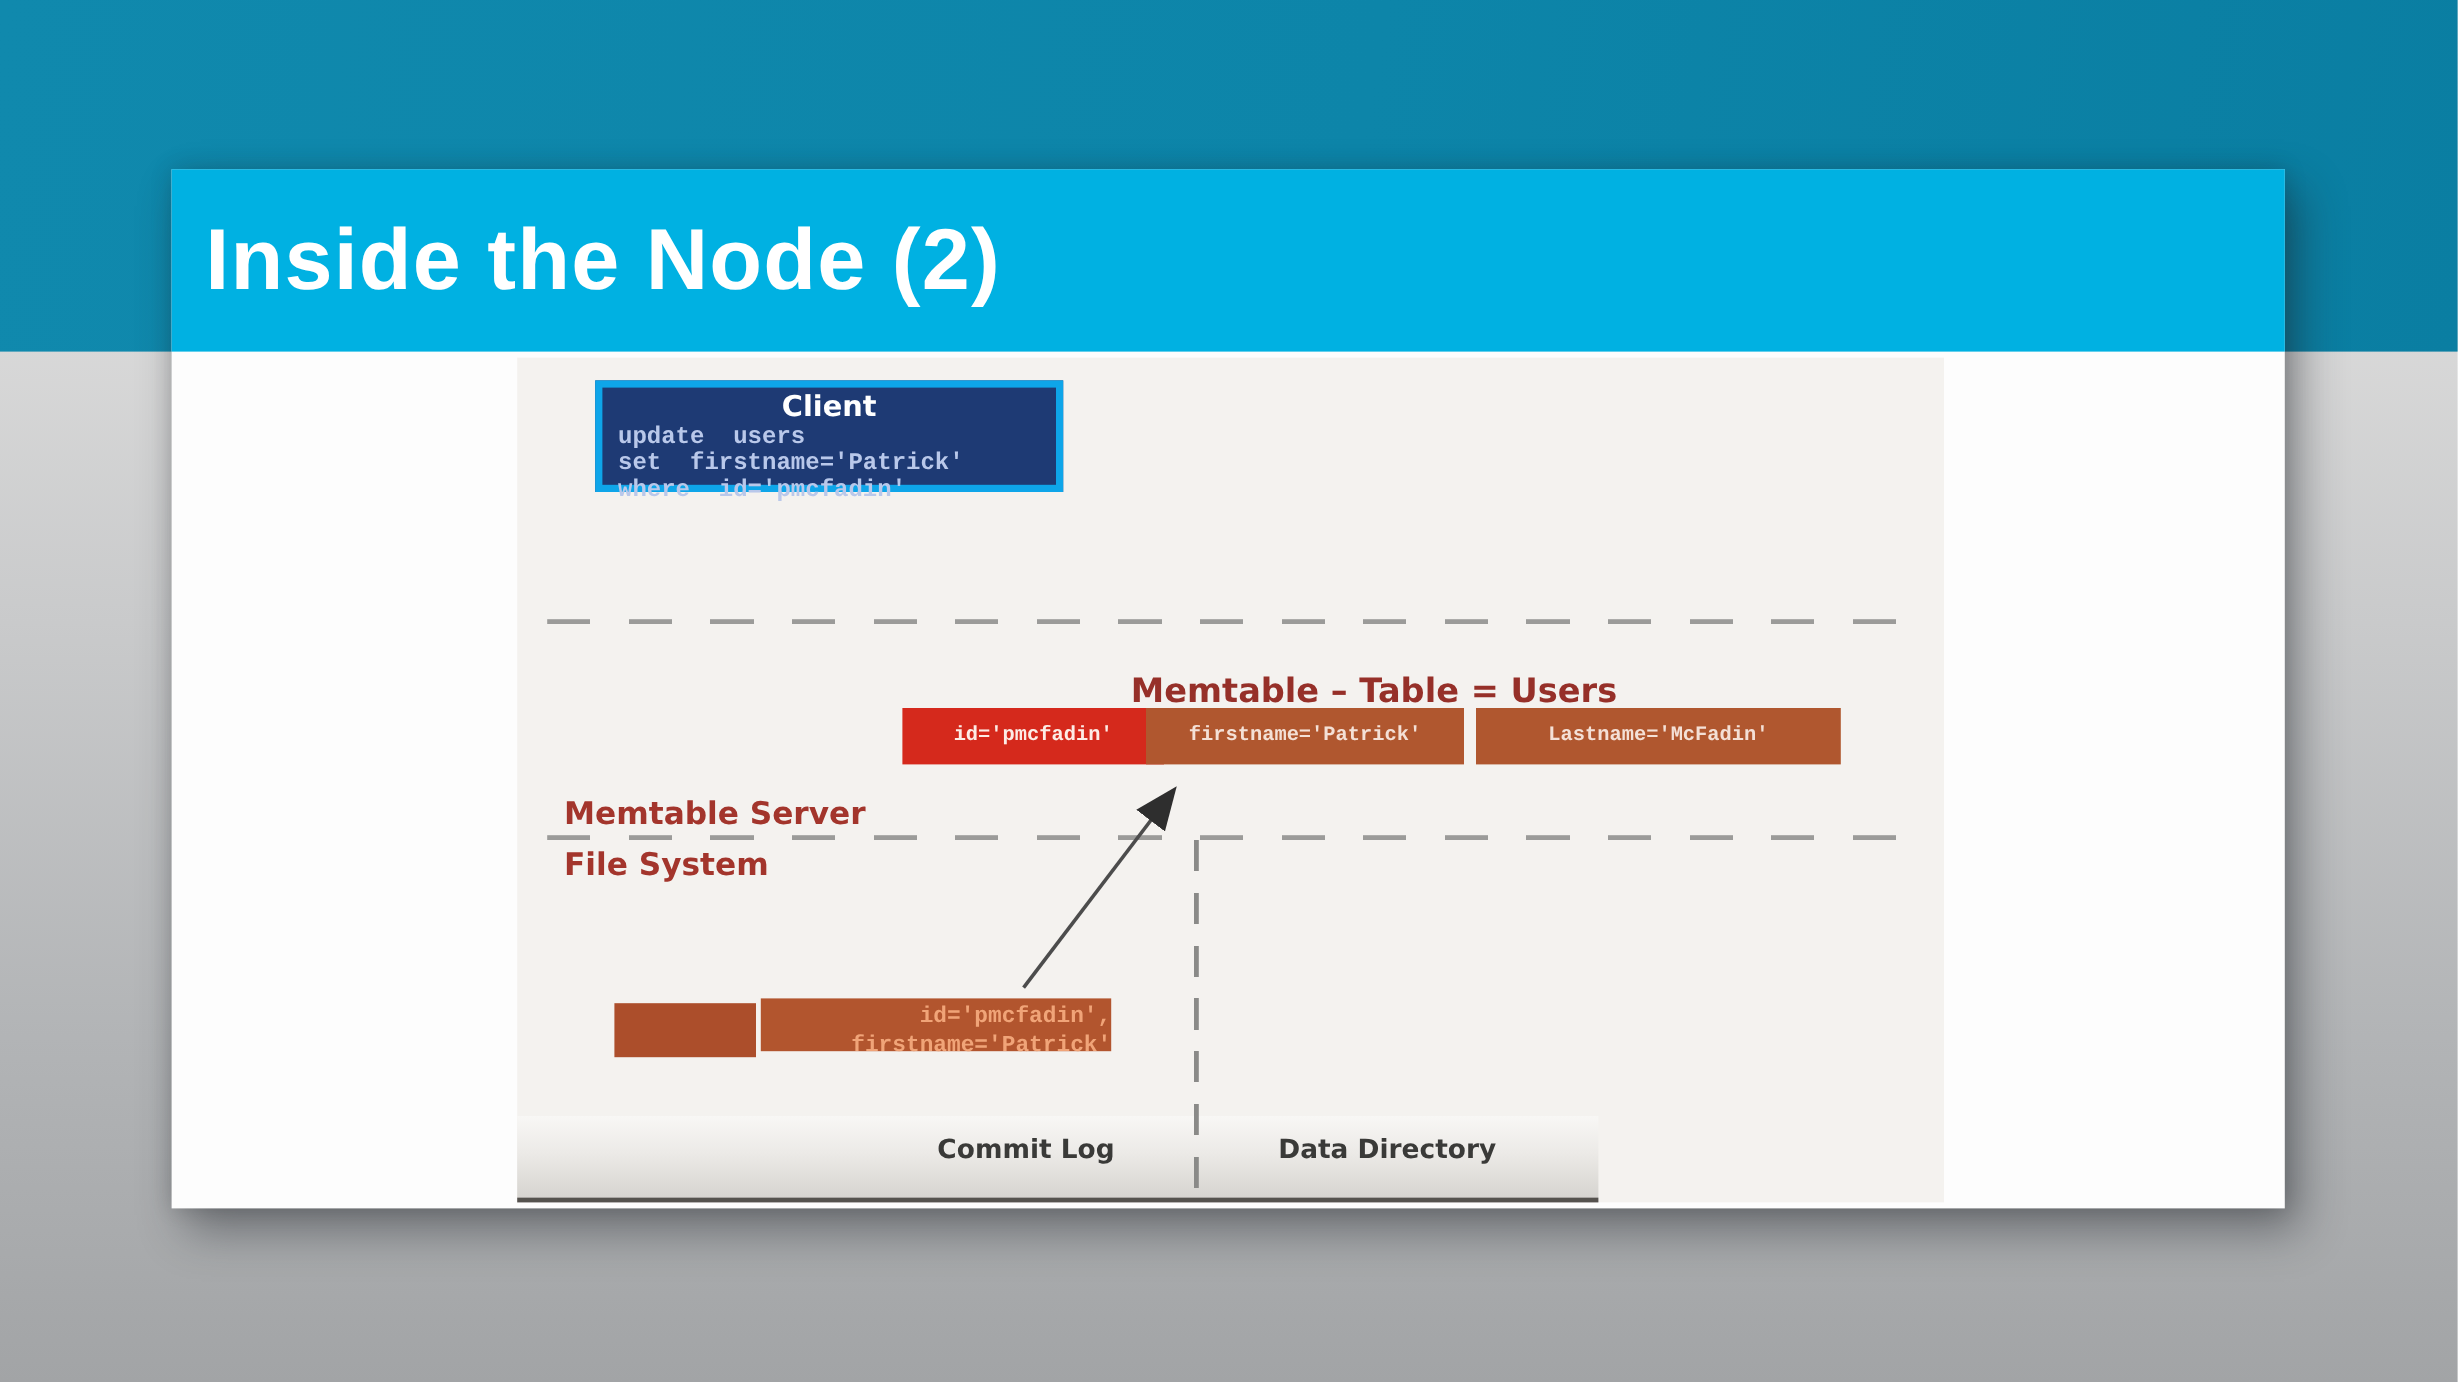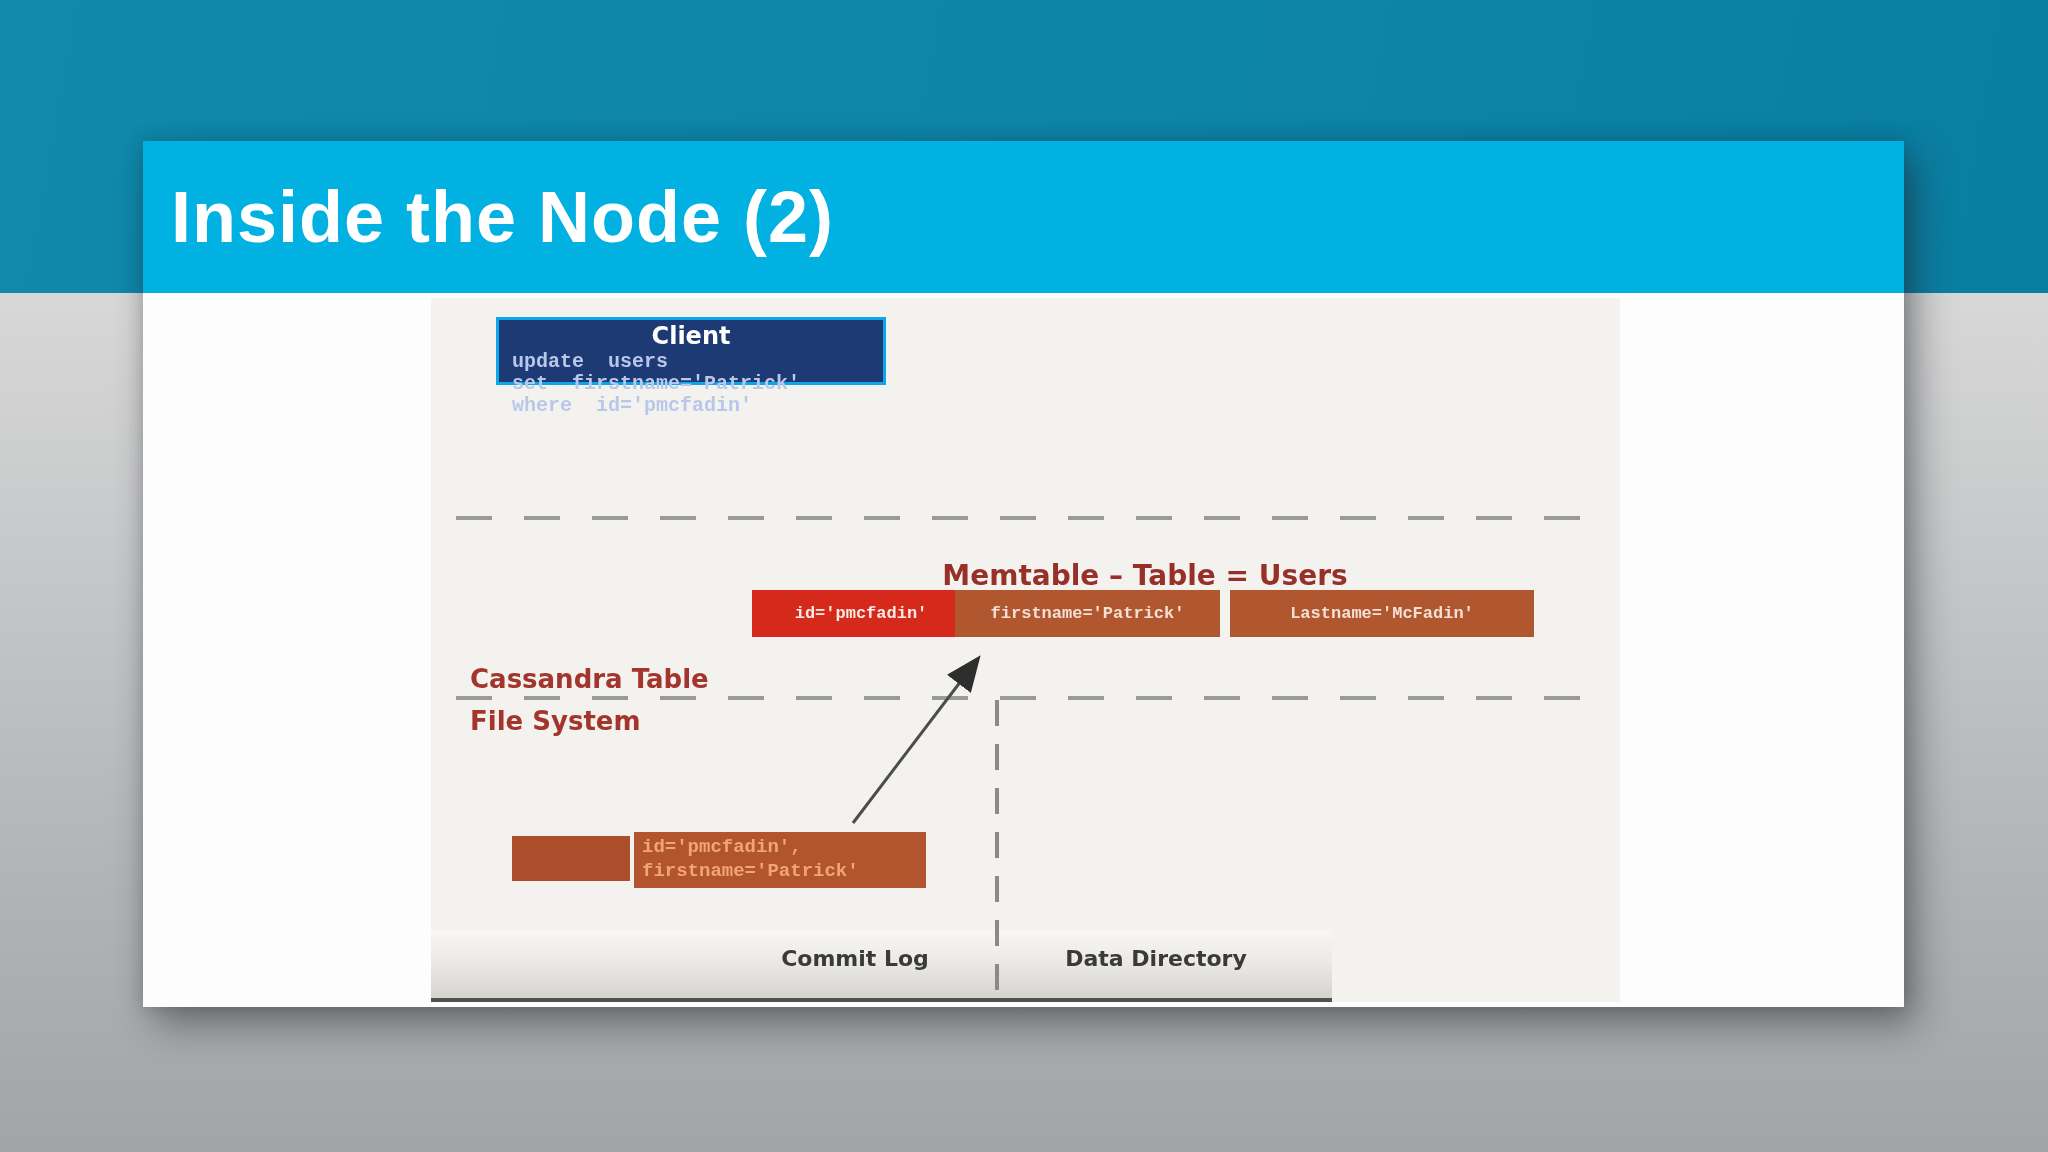--- a/index.html
+++ b/index.html
@@ -9,22 +9,22 @@
   .teal-band{position:absolute;left:0;top:0;width:2048px;height:293px;
     background:linear-gradient(100deg,#1089ad 0%,#0d85a9 55%,#0a7ea2 100%);}
   .slide{position:absolute;left:143px;top:141px;width:1761px;height:866px;background:#fdfdfd;
     box-shadow:12px 18px 36px rgba(30,36,42,.45), 0 0 18px rgba(0,0,0,.18);}
   .title-bar{position:absolute;left:0;top:0;width:100%;height:152px;background:#00b1e2;
     display:flex;align-items:center;}
   .slide-title{color:#ffffff;font-size:72px;font-weight:700;padding-left:28px;letter-spacing:1px;}
   .diagram{position:absolute;left:288px;top:157px;width:1189px;height:704px;background:#f4f2ef;}
 
   
-  .client-box{position:absolute;left:65px;top:19px;width:390px;height:68px;background:#1e3a74;
-    border:3px solid #0ea5e9;box-sizing:border-box;}
+  .client-box{position:absolute;left:65px;top:19px;width:390px;height:93px;background:#1e3a74;
+    border:6px solid #0ea5e9;box-sizing:border-box;}
   .client-title{color:#ffffff;font-size:24px;font-weight:bold;text-align:center;margin-top:2px;
     font-family:"DejaVu Sans",sans-serif;}
   .client-code{margin-top:1px;padding-left:13px;}
   .code-line{color:#b9c8ea;font-size:20px;line-height:22px;font-weight:bold;white-space:pre;
     font-family:"Liberation Mono",monospace;}
 
   
   .dash-h{position:absolute;height:4px;
     background:repeating-linear-gradient(90deg,#9b9b99 0 36px,transparent 36px 68px);}
   .dash-top{left:25px;top:218px;width:1140px;}
@@ -41,22 +41,22 @@
   .mem-cell.rust1{left:524px;width:265px;background:#b0572f;color:#f4e0d6;}
   .mem-cell.rust2{left:799px;width:304px;background:#b0572f;color:#f4e0d6;}
 
   .zone-label{position:absolute;left:39px;color:#a3352c;font-size:26px;font-weight:bold;
     font-family:"DejaVu Sans",sans-serif;}
   .server-label{top:366px;}
   .fs-label{top:408px;}
 
   
   .cl-solid{position:absolute;left:81px;top:538px;width:118px;height:45px;background:#ac4e2b;}
-  .cl-entry{position:absolute;left:203px;top:534px;width:292px;height:56px;background:#b2552e;
-    padding:3px 0 0 8px;box-sizing:border-box;}
+  .cl-entry{position:absolute;left:203px;top:534px;width:292px;height:44px;background:#b2552e;
+    padding:3px 0 0 8px;box-sizing:border-box;text-align:right;}
   .cl-line{color:#f0a478;font-size:19px;line-height:24px;font-weight:bold;white-space:pre;
     font-family:"Liberation Mono",monospace;}
 
   
   .footer-band{position:absolute;left:0;top:632px;width:901px;height:68px;
     background:linear-gradient(180deg,#f8f7f5 0%,#eceae7 45%,#d6d4d0 100%);
     border-bottom:4px solid #55524e;}
   .footer-label{position:absolute;top:16px;width:300px;text-align:center;color:#3a3a38;
     font-size:22px;font-weight:bold;font-family:"DejaVu Sans",sans-serif;}
   .commit-log-label{left:274px;}
@@ -87,21 +87,21 @@
       </div>
 
       <div class="dash-h dash-top"></div>
       <div class="dash-h dash-mid"></div>
 
       <div class="memtable-label">Memtable – Table = Users</div>
       <div class="mem-cell red">id='pmcfadin'</div>
       <div class="mem-cell rust1">firstname='Patrick'</div>
       <div class="mem-cell rust2">Lastname='McFadin'</div>
 
-      <div class="zone-label server-label">Cassandra Table</div>
+      <div class="zone-label server-label">Memtable Server</div>
       <div class="zone-label fs-label">File System</div>
 
       <div class="footer-band">
         <div class="footer-label commit-log-label">Commit Log</div>
         <div class="footer-label data-dir-label">Data Directory</div>
       </div>
 
       <div class="dash-v"></div>
 
       <div class="cl-solid"></div>

